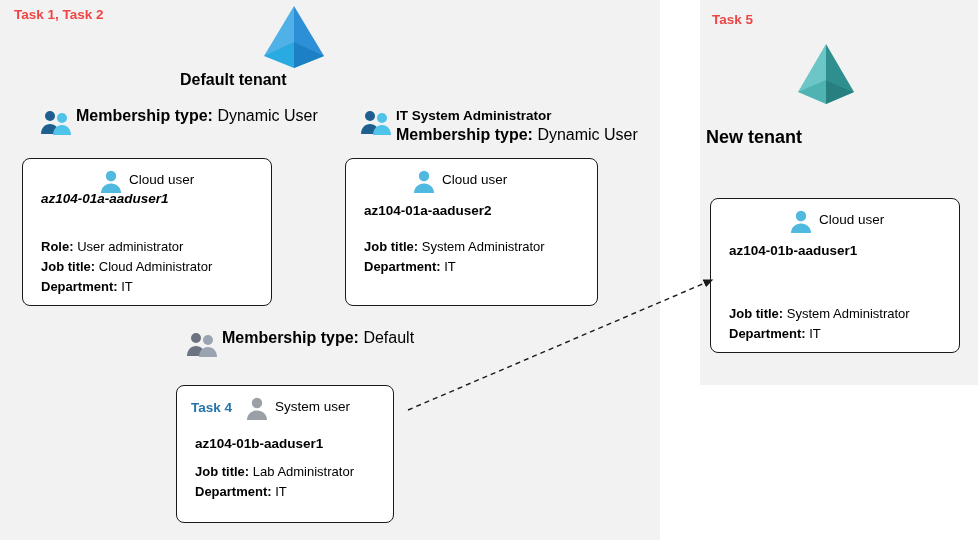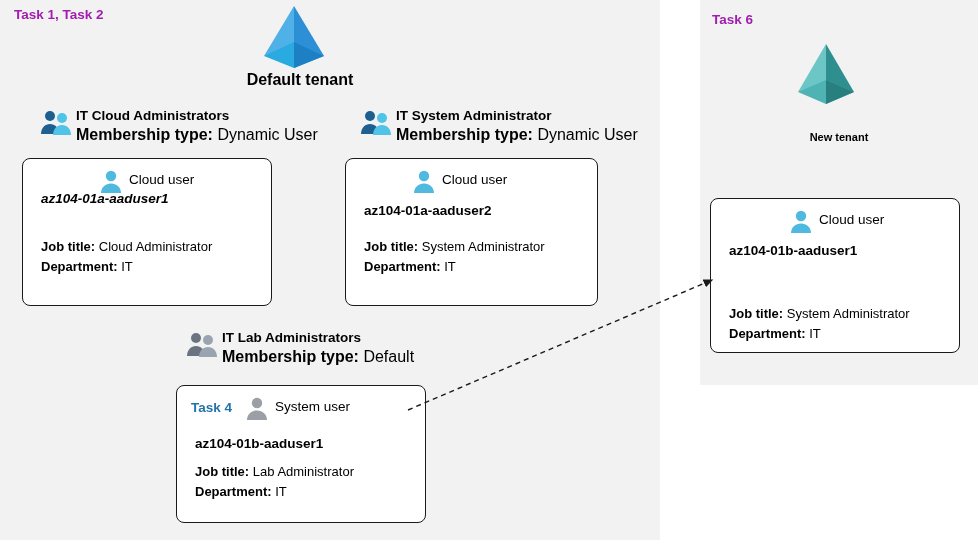--- a/index.html
+++ b/index.html
@@ -27,43 +27,43 @@
     height: 540px;
   }
   #new-tenant-panel {
     left: 700px;
     top: 0;
     width: 278px;
     height: 385px;
   }
   .task-label {
     position: absolute;
-    color: #a21caf;
+    color: #ef4444;
     font-weight: bold;
     font-size: 13.5px;
   }
   #task12-label { left: 14px; top: 7px; }
   #task3-label  { left: 712px; top: 12px; }
 
   .tenant-title {
     position: absolute;
-    text-align: center;
+    text-align: left;
     font-weight: bold;
   }
   #default-tenant-title {
     left: 180px;
     top: 71px;
     width: 240px;
     font-size: 16px;
   }
   #new-tenant-title {
     left: 706px;
     top: 126px;
     width: 266px;
-    font-size: 11px;
+    font-size: 18px;
     line-height: 22px;
   }
 
   
   .pyramid { position: absolute; }
   #default-tenant-logo { left: 252px; top: 4px; }
   #new-tenant-logo { left: 786px; top: 42px; }
 
   
   .group {
@@ -98,21 +98,21 @@
   
   .user-card {
     position: absolute;
     border: 1.5px solid #1a1a1a;
     border-radius: 8px;
     background: #ffffff;
     box-sizing: border-box;
   }
   #card-aaduser1      { left: 22px;  top: 158px; width: 250px; height: 148px; }
   #card-aaduser2      { left: 345px; top: 158px; width: 253px; height: 148px; }
-  #card-guest-aaduser { left: 176px; top: 385px; width: 250px; height: 138px; }
+  #card-guest-aaduser { left: 176px; top: 385px; width: 218px; height: 138px; }
   #card-b-aaduser1    { left: 710px; top: 198px; width: 250px; height: 155px; }
 
   .card-head {
     position: absolute;
     top: 10px;
     left: 0;
     width: 100%;
     height: 26px;
   }
   .card-head .person-icon {
@@ -177,21 +177,20 @@
 <div class="group" id="group-cloud-admins">
   <span class="group-icon">
     <svg width="32" height="30" viewBox="0 0 32 30">
       <circle cx="10" cy="8" r="5" fill="#1e5f8f"></circle>
       <path d="M1 26c0-6 4-10 9-10s9 4 9 10z" fill="#1e5f8f"></path>
       <circle cx="22" cy="10" r="5" fill="#4fc3e8"></circle>
       <path d="M13 27c0-6 4-10 9-10s9 4 9 10z" fill="#4fc3e8"></path>
     </svg>
   </span>
   <div class="group-text">
-    <div class="group-name">IT Cloud Administrators</div>
     <div class="group-meta">
       <b>Membership type:</b>
       <span>Dynamic User</span>
     </div>
   </div>
 </div>
 
 <div class="group" id="group-system-admins">
   <span class="group-icon">
     <svg width="32" height="30" viewBox="0 0 32 30">
@@ -213,40 +212,43 @@
 <div class="group" id="group-lab-admins">
   <span class="group-icon">
     <svg width="32" height="30" viewBox="0 0 32 30">
       <circle cx="10" cy="8" r="5" fill="#6b7280"></circle>
       <path d="M1 26c0-6 4-10 9-10s9 4 9 10z" fill="#6b7280"></path>
       <circle cx="22" cy="10" r="5" fill="#9aa4b0"></circle>
       <path d="M13 27c0-6 4-10 9-10s9 4 9 10z" fill="#9aa4b0"></path>
     </svg>
   </span>
   <div class="group-text">
-    <div class="group-name">IT Lab Administrators</div>
     <div class="group-meta">
       <b>Membership type:</b>
       <span>Default</span>
     </div>
   </div>
 </div>
 
 <div class="user-card" id="card-aaduser1">
   <div class="card-head">
     <span class="person-icon" style="left:76px;">
       <svg width="24" height="26" viewBox="0 0 24 26">
         <circle cx="12" cy="7" r="5.2" fill="#4fb9e0"></circle>
         <path d="M2 24c0-5.5 4.5-9.5 10-9.5s10 4 10 9.5z" fill="#4fb9e0"></path>
       </svg>
     </span>
     <span class="head-label" style="left:106px;">Cloud user</span>
   </div>
   <div class="card-username" style="top:32px;font-style:italic;">az104-01a-aaduser1</div>
   <div class="card-props" style="top:78px;">
+    <div>
+      <b>Role:</b>
+      <span>User administrator</span>
+    </div>
     <div>
       <b>Job title:</b>
       <span>Cloud Administrator</span>
     </div>
     <div>
       <b>Department:</b>
       <span>IT</span>
     </div>
   </div>
 </div>
@@ -293,21 +295,21 @@
     </div>
     <div>
       <b>Department:</b>
       <span>IT</span>
     </div>
   </div>
 </div>
 
 <div class="panel" id="new-tenant-panel"></div>
 
-<div class="task-label" id="task3-label">Task 6</div>
+<div class="task-label" id="task3-label">Task 5</div>
 
 <div class="pyramid" id="new-tenant-logo">
   <svg width="80" height="64" viewBox="0 0 80 64">
     <polygon points="40,2 12,50 40,50" fill="#6cc6c6"></polygon>
     <polygon points="40,2 68,50 40,50" fill="#2f8f8f"></polygon>
     <polygon points="12,50 40,38 68,50 40,62" fill="#4fb3b3"></polygon>
     <polygon points="40,38 68,50 40,62" fill="#27807f"></polygon>
   </svg>
 </div>
 <div class="tenant-title" id="new-tenant-title">

